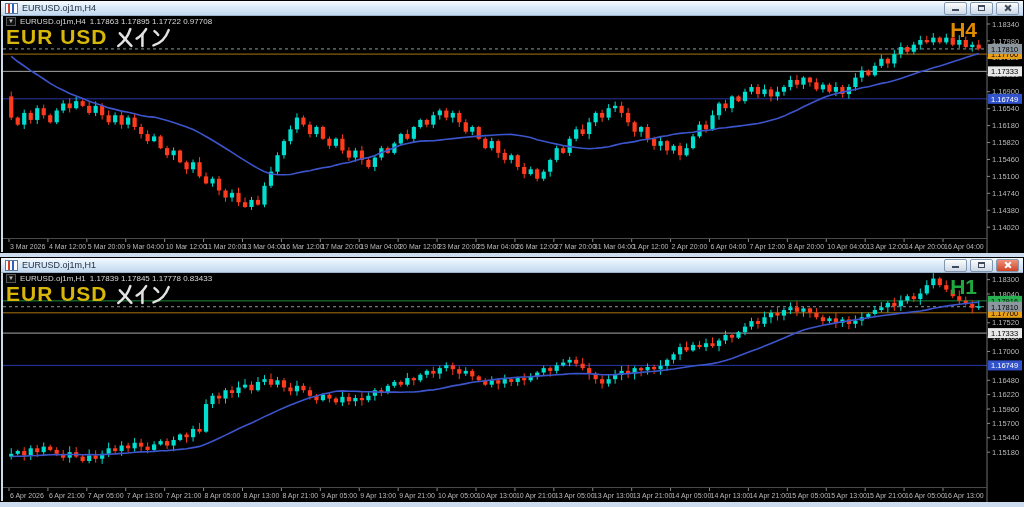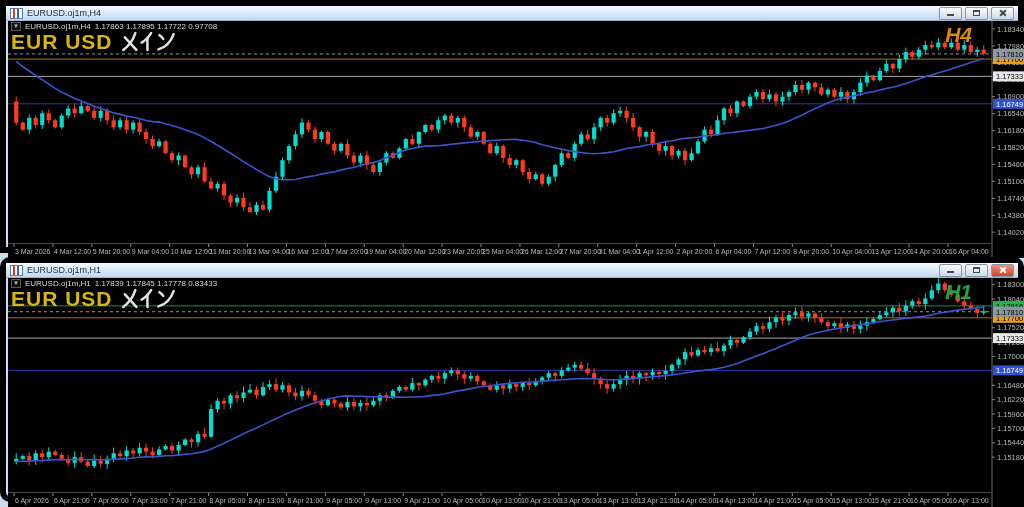--- a/index.html
+++ b/index.html
@@ -1,38 +1,38 @@
 <!DOCTYPE html>
 <html><head>
 <meta charset="utf-8">
 <style>
   html,body{margin:0;padding:0;}
   body{font-family:"Liberation Sans",sans-serif;background:#b8cce0;}
   #screen{position:relative;width:1024px;height:507px;background:#ccdcee;overflow:hidden;}
-  .win{position:absolute;left:0;width:1024px;background:#ccdcee;border:6px solid #000000;box-sizing:border-box;}
+  .win{position:absolute;left:0;width:1024px;background:#ccdcee;border:1px solid #000000;box-sizing:border-box;}
   .titlebar{height:14px;display:flex;align-items:center;padding:0 4px;
     background:linear-gradient(#f6fbff,#dcebf9 45%,#c3d8ee);border-bottom:1px solid #9db4cf;
     font-size:9px;color:#1d2b3a;}
   .winicon{width:11px;height:9px;background:#fff;border:1px solid #5a7aa0;margin-right:4px;flex:0 0 auto;
     background-image:linear-gradient(90deg,transparent 2px,#d04028 2px,#d04028 4px,transparent 4px,transparent 6px,#3060c0 6px,#3060c0 8px,transparent 8px);}
   .wbtns{margin-left:auto;display:flex;}
   .wbtn{width:21px;height:11px;border:1px solid #8296ad;border-radius:2px;margin-left:3px;
     background:linear-gradient(#fdfdfd,#ccd8e6);display:flex;align-items:center;justify-content:center;}
   .wbtn.close-red{background:linear-gradient(#f0907a,#cf4529);border-color:#9c3односа520;}
   .g-min{width:7px;height:2px;background:#3f4b59;margin-top:4px;}
   .g-max{width:7px;height:6px;border:1px solid #3f4b59;border-top-width:2px;box-sizing:border-box;background:transparent;}
   .g-close{width:8px;height:8px;position:relative;}
   .g-close::before,.g-close::after{content:"";position:absolute;left:3px;top:0;width:2px;height:8px;background:#3f4b59;}
   .close-red .g-close::before,.close-red .g-close::after{background:#fff;}
   .g-close::before{transform:rotate(45deg);}
   .g-close::after{transform:rotate(-45deg);}
   .chartbody{position:relative;background:#000;margin:0 2px 2px 2px;}
   .infoline{position:absolute;left:3px;top:1px;font-size:8px;color:#d8d8d8;letter-spacing:0;z-index:5;display:flex;align-items:center;gap:4px;}
   .menu-arrow{font-size:6px;color:#bbb;border:1px solid #555;padding:0 1px;line-height:7px;background:#111;}
-  .watermark{position:absolute;left:3px;top:10px;z-index:4;display:flex;gap:8px;text-decoration:underline;}
+  .watermark{position:absolute;left:3px;top:10px;z-index:4;display:flex;align-items:flex-end;gap:8px;text-decoration:underline;}
   .wm-sym{font-size:21px;font-weight:bold;color:#d9b70a;line-height:22px;letter-spacing:1px;}
   .wm-kana{display:block;}
   .tflabel{position:absolute;right:44px;top:3px;z-index:4;font-size:21px;font-weight:bold;line-height:21px;}
   svg.chart{display:block;}
 </style>
 </head>
 <body>
 <div id="screen">
 
 <div class="win" style="top:0;height:253px;">
@@ -63,21 +63,21 @@
         <g fill="none" stroke="#e2e2e2" stroke-width="2.4" stroke-linecap="round">
           <path d="M13,2 C11,8 7,14 1.5,18"></path>
               <path d="M3,6 L14,18"></path>
           <path d="M28,2 C25.5,6 22.5,9 19,11"></path>
               <path d="M24.5,7 L24.5,18"></path>
           <path d="M36,4 C37.5,5 38.5,6 39.5,7.5"></path>
               <path d="M35,17.5 C41,16 46.5,11 49.5,3"></path>
         </g>
       </svg>
     </div>
-    <div class="tflabel" style="color:#e08a00;font-style:italic;">H4</div>
+    <div class="tflabel" style="color:#e08a00;">H4</div>
     <svg class="chart" id="chart0" width="1020" height="237">
           <rect x="0" y="0" width="1020" height="237" fill="#000000"></rect>
           <g>
             <line x1="0" y1="38.097457627118516" x2="984" y2="38.097457627118516" stroke="#a87410" stroke-width="1"></line>
             <line x1="0" y1="55.35889830508487" x2="984" y2="55.35889830508487" stroke="#a8a8a8" stroke-width="1"></line>
             <line x1="0" y1="82.82669491525459" x2="984" y2="82.82669491525459" stroke="#2838a8" stroke-width="1"></line>
             <line x1="0" y1="32.923728813559784" x2="984" y2="32.923728813559784" stroke="#8d979f" stroke-width="1" stroke-dasharray="3,3"></line>
           </g>
           <g>
             <line x1="8.246666666666666" y1="75.5857258498902" x2="8.246666666666666" y2="104.08053410248935" stroke="#ff3b1e" stroke-width="1"></line>
@@ -470,21 +470,21 @@
             <text x="863.1666666666666" y="233" fill="#b8b8b8" font-size="7" font-family="Liberation Sans, sans-serif">13 Apr 12:00</text>
             <line x1="901.0833333333333" y1="223" x2="901.0833333333333" y2="226" stroke="#8a8a8a" stroke-width="1"></line>
             <text x="902.0833333333333" y="233" fill="#b8b8b8" font-size="7" font-family="Liberation Sans, sans-serif">14 Apr 20:00</text>
             <line x1="940" y1="223" x2="940" y2="226" stroke="#8a8a8a" stroke-width="1"></line>
             <text x="941" y="233" fill="#b8b8b8" font-size="7" font-family="Liberation Sans, sans-serif">16 Apr 04:00</text>
           </g>
         </svg>
   </div>
 </div>
 
-<div class="win" style="top:257px;height:245px;border-radius:10px;">
+<div class="win" style="top:257px;height:245px;">
   <div class="titlebar">
     <span class="winicon"></span>
     <span>EURUSD.oj1m,H1</span>
     <span class="wbtns">
       <span class="wbtn">
             <span class="g-min"></span>
           </span>
       <span class="wbtn">
             <span class="g-max"></span>
           </span>
@@ -505,21 +505,21 @@
         <g fill="none" stroke="#e2e2e2" stroke-width="2.4" stroke-linecap="round">
           <path d="M13,2 C11,8 7,14 1.5,18"></path>
               <path d="M3,6 L14,18"></path>
           <path d="M28,2 C25.5,6 22.5,9 19,11"></path>
               <path d="M24.5,7 L24.5,18"></path>
           <path d="M36,4 C37.5,5 38.5,6 39.5,7.5"></path>
               <path d="M35,17.5 C41,16 46.5,11 49.5,3"></path>
         </g>
       </svg>
     </div>
-    <div class="tflabel" style="color:#1fa840;font-style:italic;">H1</div>
+    <div class="tflabel" style="color:#1fa840;">H1</div>
     <svg class="chart" id="chart1" width="1020" height="229">
           <rect x="0" y="0" width="1020" height="229" fill="#000000"></rect>
           <g>
             <line x1="0" y1="27.869767441860127" x2="984" y2="27.869767441860127" stroke="#1e8c3c" stroke-width="1"></line>
             <line x1="0" y1="39.81395348837144" x2="984" y2="39.81395348837144" stroke="#a87410" stroke-width="1"></line>
             <line x1="0" y1="60.10801033591702" x2="984" y2="60.10801033591702" stroke="#a8a8a8" stroke-width="1"></line>
             <line x1="0" y1="92.40155038759701" x2="984" y2="92.40155038759701" stroke="#2838a8" stroke-width="1"></line>
             <line x1="0" y1="33.731266149870805" x2="984" y2="33.731266149870805" stroke="#8d979f" stroke-width="1" stroke-dasharray="3,3"></line>
           </g>
           <g>

